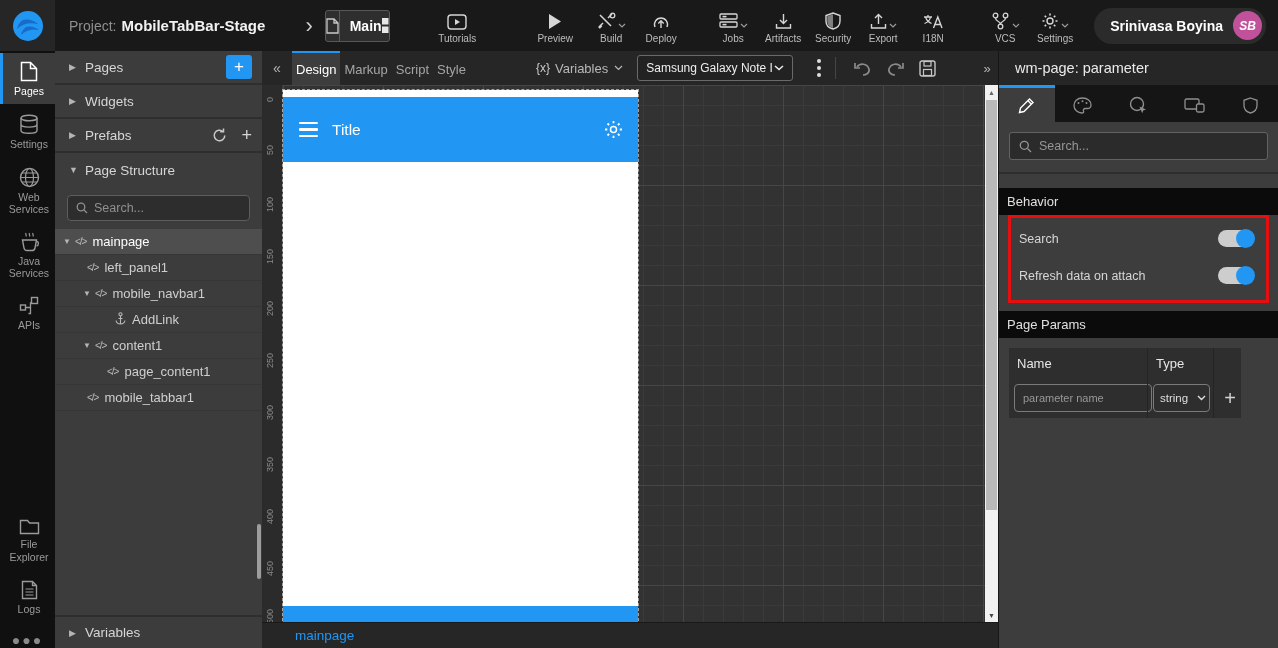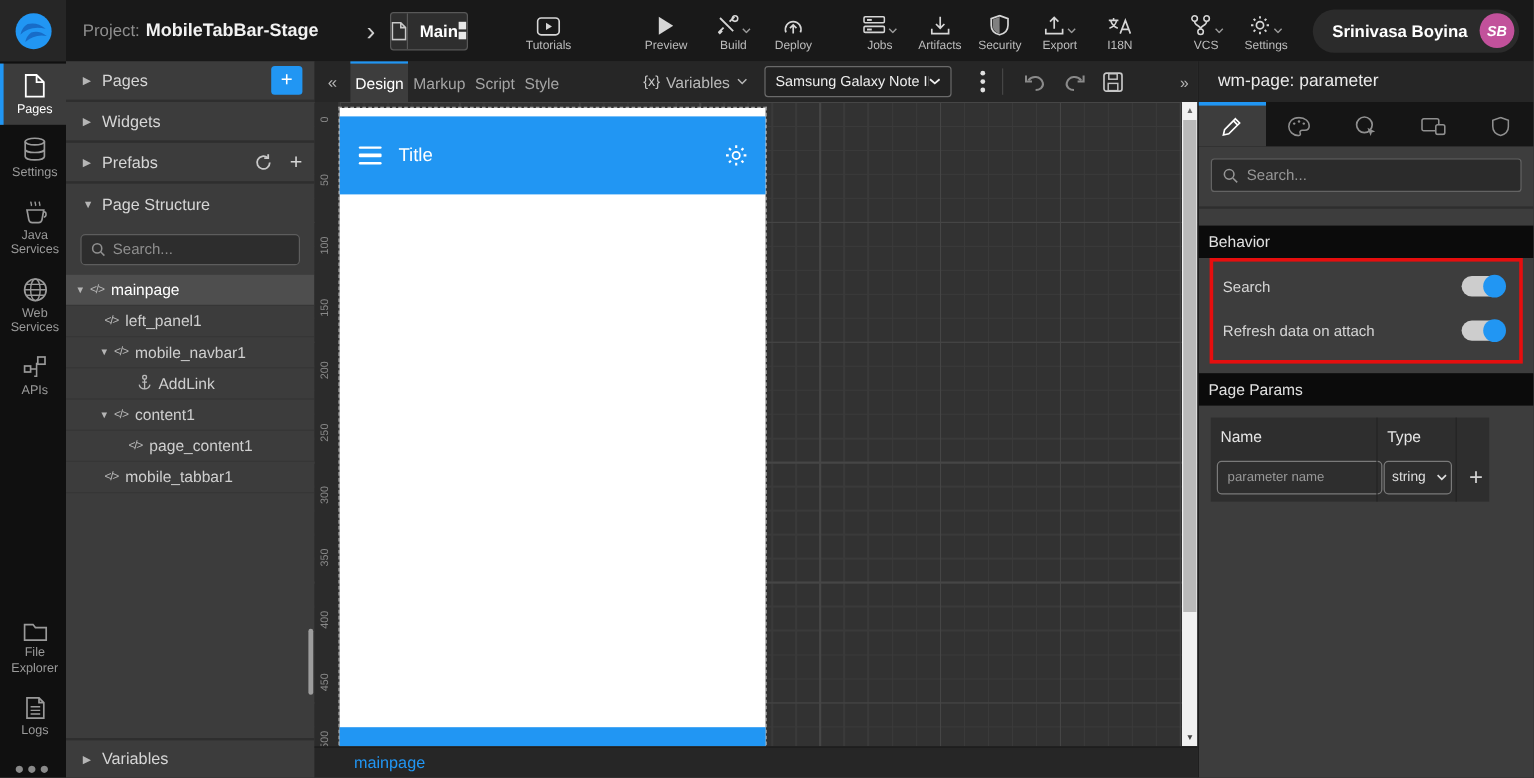--- a/index.html
+++ b/index.html
@@ -362,34 +362,34 @@
       <span>Pages</span>
     </div>
     <div class="ab-item">
       <svg width="20" height="21" viewBox="0 0 20 21">
           <ellipse cx="10" cy="4" rx="8" ry="2.8" fill="none" stroke="currentColor" stroke-width="1.4"></ellipse>
           <path d="M2 4 v12.5 c0 1.6 3.6 2.8 8 2.8 s8 -1.2 8 -2.8 V4 M2 10.3 c0 1.6 3.6 2.8 8 2.8 s8 -1.2 8 -2.8" fill="none" stroke="currentColor" stroke-width="1.4"></path>
         </svg>
       <span>Settings</span>
     </div>
     <div class="ab-item">
+      <svg width="21" height="21" viewBox="0 0 21 21">
+          <circle cx="10.5" cy="10.5" r="9" fill="none" stroke="currentColor" stroke-width="1.4"></circle>
+          <ellipse cx="10.5" cy="10.5" rx="4" ry="9" fill="none" stroke="currentColor" stroke-width="1.2"></ellipse>
+          <path d="M1.5 10.5 h18 M2.7 6 h15.6 M2.7 15 h15.6" fill="none" stroke="currentColor" stroke-width="1.2"></path>
+        </svg>
+      <span>Web Services</span>
+    </div>
+    <div class="ab-item">
       <svg width="21" height="20" viewBox="0 0 21 20">
           <path d="M7 1 c-1 1.5 1 2 0 3.5 M10.5 1 c-1 1.5 1 2 0 3.5 M14 1 c-1 1.5 1 2 0 3.5" fill="none" stroke="currentColor" stroke-width="1.2"></path>
           <path d="M3.5 8 h14 l-1.5 8 a3 3 0 0 1 -3 2.5 h-5 a3 3 0 0 1 -3 -2.5 z" fill="none" stroke="currentColor" stroke-width="1.4"></path>
           <path d="M17.5 9.5 c2.5 0 2.5 4 0 4.5" fill="none" stroke="currentColor" stroke-width="1.3"></path>
         </svg>
       <span>Java Services</span>
-    </div>
-    <div class="ab-item">
-      <svg width="21" height="21" viewBox="0 0 21 21">
-          <circle cx="10.5" cy="10.5" r="9" fill="none" stroke="currentColor" stroke-width="1.4"></circle>
-          <ellipse cx="10.5" cy="10.5" rx="4" ry="9" fill="none" stroke="currentColor" stroke-width="1.2"></ellipse>
-          <path d="M1.5 10.5 h18 M2.7 6 h15.6 M2.7 15 h15.6" fill="none" stroke="currentColor" stroke-width="1.2"></path>
-        </svg>
-      <span>Web Services</span>
     </div>
     <div class="ab-item">
       <svg width="20" height="20" viewBox="0 0 20 20">
           <rect x="12.5" y="1.5" width="6" height="6" fill="none" stroke="currentColor" stroke-width="1.4"></rect>
           <rect x="1.5" y="9" width="5" height="5" fill="none" stroke="currentColor" stroke-width="1.4"></rect>
           <path d="M6.5 11.5 h5 v-4.5 h1 M11.5 11.5 v6 h-2" fill="none" stroke="currentColor" stroke-width="1.3"></path>
         </svg>
       <span>APIs</span>
     </div>
     <div class="ab-spacer" style="flex:0 0 170px;"></div>

